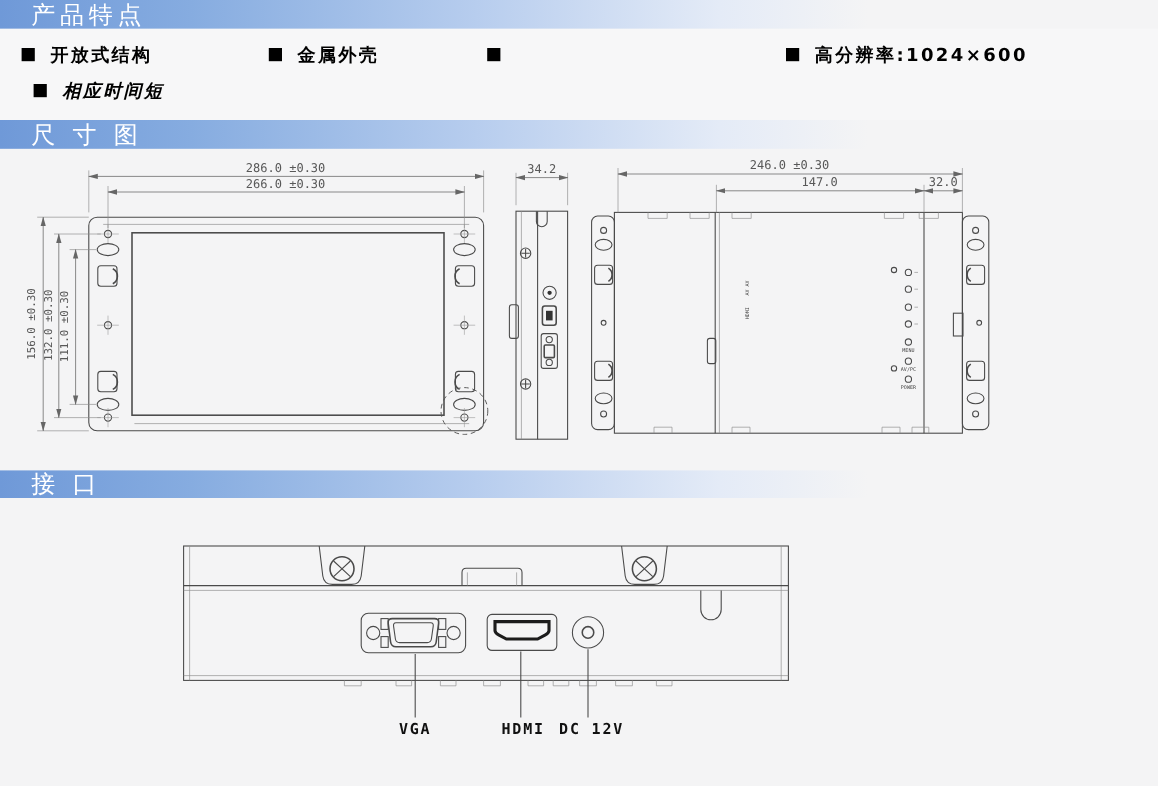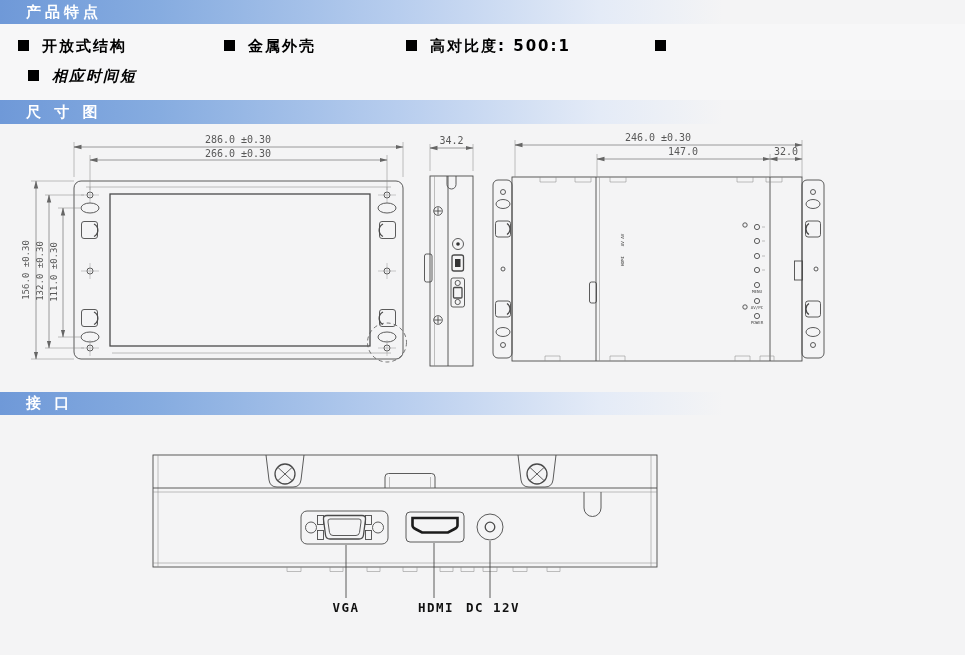--- a/index.html
+++ b/index.html
@@ -4,21 +4,21 @@
 <style>
   html,body{margin:0;padding:0;}
   body{
     width:965px;height:655px;position:relative;overflow:hidden;
     background:#f4f4f5;
     font-family:"DejaVu Sans","Liberation Sans",sans-serif;
   }
   .bar{
     position:absolute;left:0;width:882px;height:24px;box-sizing:border-box;
     background:linear-gradient(90deg,#6f99d8 0%,#86ace0 18%,#b7cdee 45%,#e4ebf7 68%,#f4f4f5 82%);
-    color:#ffffff;font-weight:bold;font-size:15px;letter-spacing:4px;
+    color:#ffffff;font-weight:normal;font-size:20px;letter-spacing:4px;
     line-height:24px;padding-left:26px;white-space:nowrap;
   }
   #bar-features{top:0;}
   #bar-dims{top:100px;}
   #bar-iface{top:392px;height:23px;line-height:23px;}
   #features-strip{position:absolute;top:24px;left:0;width:965px;height:76px;background:#f7f7f8;}
   .feature{position:absolute;height:18px;line-height:18px;font-size:15px;font-weight:bold;
     color:#000;letter-spacing:2px;white-space:nowrap;}
   .feature .sq{display:inline-block;width:11px;height:11px;background:#000;margin-right:13px;}
   #f0{left:18px;top:37px;} #f1{left:224px;top:37px;} #f2{left:406px;top:37px;}
@@ -46,24 +46,24 @@
 </div>
 
 <div id="features-strip"></div>
 <div class="feature" id="f0">
   <span class="sq"></span><span>开放式结构</span>
 </div>
 <div class="feature" id="f1">
   <span class="sq"></span><span>金属外壳</span>
 </div>
 <div class="feature" id="f2">
-  <span class="sq"></span><span>高对比度: 500:1</span>
+  <span class="sq"></span>
 </div>
 <div class="feature" id="f3">
-  <span class="sq"></span>
+  <span class="sq"></span><span>高分辨率:1024×600</span>
 </div>
 <div class="feature" id="f4">
   <span class="sq"></span><span>相应时间短</span>
 </div>
 
 <div class="bar" id="bar-dims">
   <span>尺 寸 图</span>
 </div>
 
 <svg id="dims-svg" width="965" height="268" viewBox="0 0 965 268">

